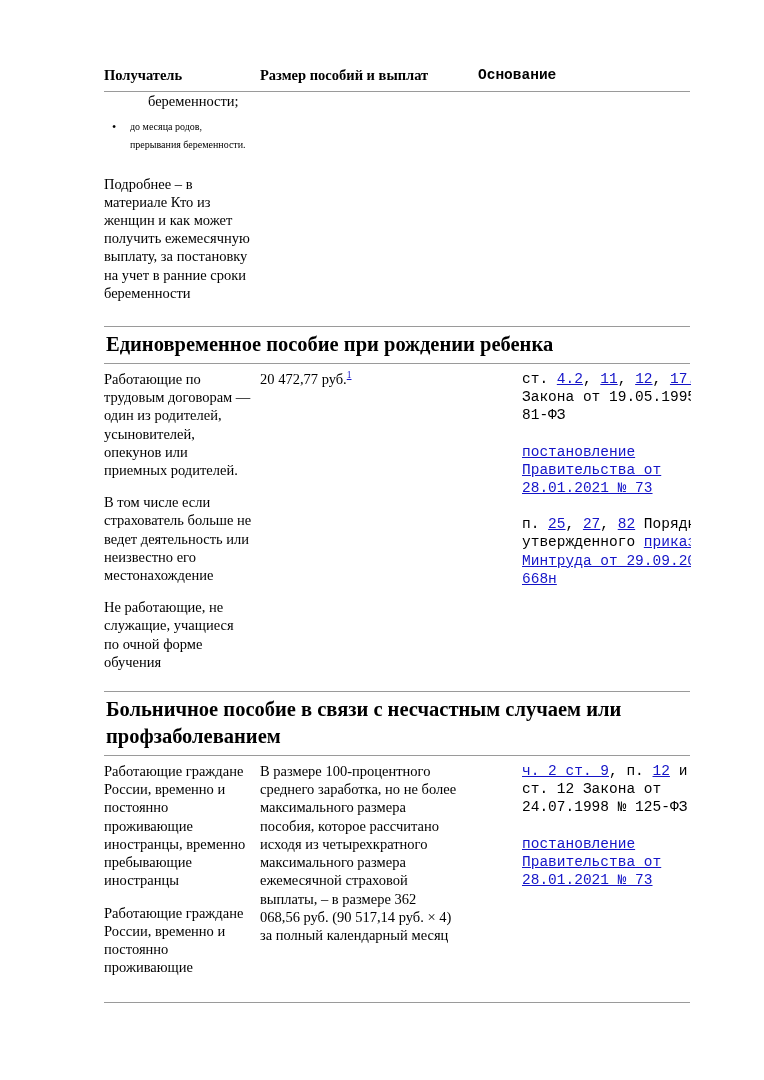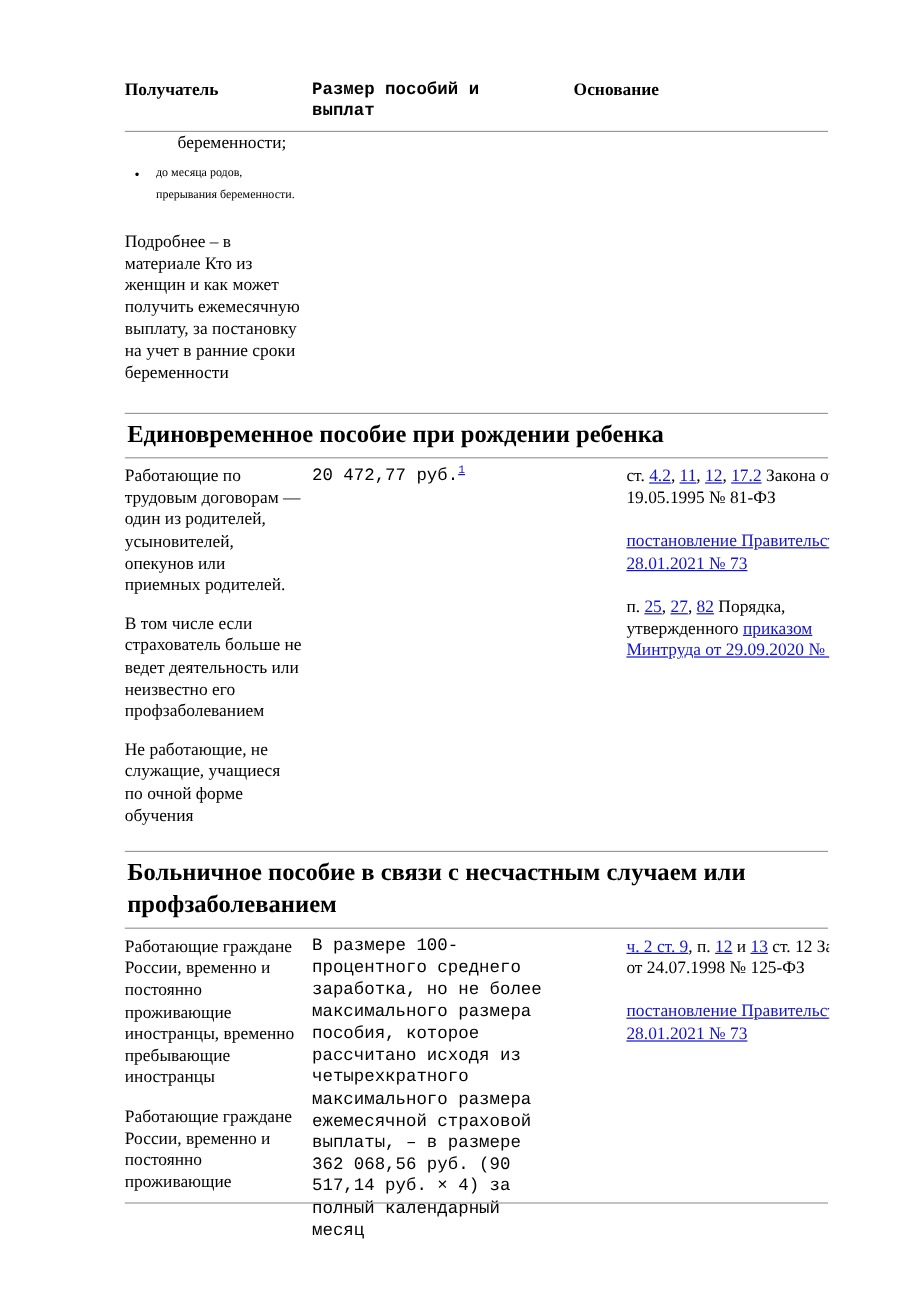--- a/index.html
+++ b/index.html
@@ -32,22 +32,22 @@
     width: 586px;
   }
 
   
   .row {
     display: flex;
     align-items: flex-start;
     width: 100%;
   }
   .col-1 { width: 156px; flex: 0 0 156px; padding-right: 8px; box-sizing: border-box; }
-  .col-2 { width: 218px; flex: 0 0 218px; padding-right: 20px; box-sizing: border-box; font-family: Liberation Mono, monospace; }
-  .col-3 { width: 212px; flex: 0 0 212px; box-sizing: border-box; }
+  .col-2 { width: 218px; flex: 0 0 218px; padding-right: 20px; box-sizing: border-box; }
+  .col-3 { width: 212px; flex: 0 0 212px; box-sizing: border-box; font-family: Liberation Mono, monospace; }
 
   
   .table-head {
     font-weight: bold;
     font-size: 14.5px;
     line-height: 18px;
     padding-bottom: 7px;
   }
   .head-rule {
     border-bottom: 1px solid #9a9a9a;
@@ -164,21 +164,21 @@
       <div class="col-3 body-text"></div>
     </div>
 
     <div class="spacer-16"></div>
 
     <div class="section-head">Единовременное пособие при рождении ребенка</div>
 
     <div class="row">
       <div class="col-1 body-text">
         <p>Работающие по трудовым договорам — один из родителей, усыновителей, опекунов или приемных родителей.</p>
-        <p>В том числе если страхователь больше не ведет деятельность или неизвестно его профзаболеванием</p>
+        <p>В том числе если страхователь больше не ведет деятельность или неизвестно его местонахождение</p>
         <p class="tight">Не работающие, не служащие, учащиеся по очной форме обучения</p>
       </div>
 
       <div class="col-2 body-text">
         <p class="tight"><span>20 472,77 руб.</span><sup class="fn"><a class="lnk" href="#">1</a></sup></p>
       </div>
 
       <div class="col-3 ref-block">
         <p><span>ст. </span><a class="lnk" href="#">4.2</a>, <a class="lnk" href="#">11</a>, <a class="lnk" href="#">12</a>, <a class="lnk" href="#">17.2</a><span> Закона от 19.05.1995 № 81-ФЗ</span></p>
 

